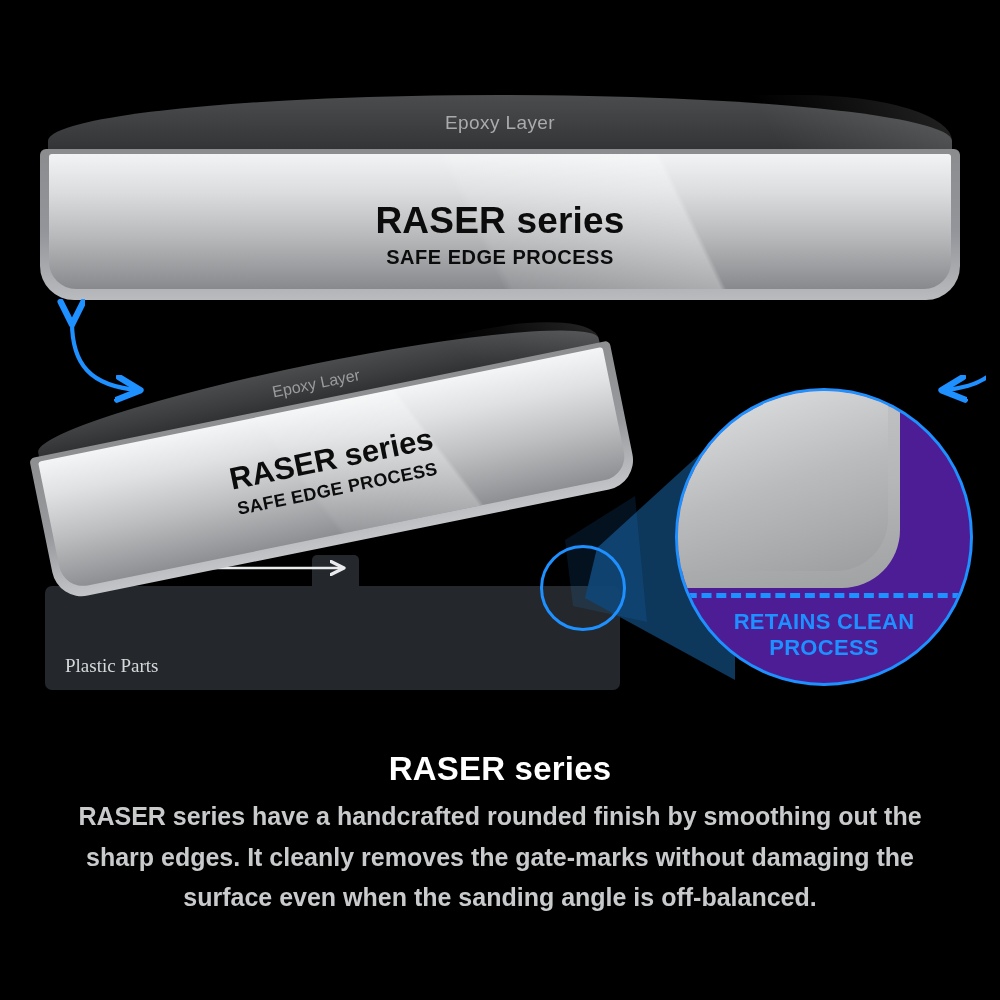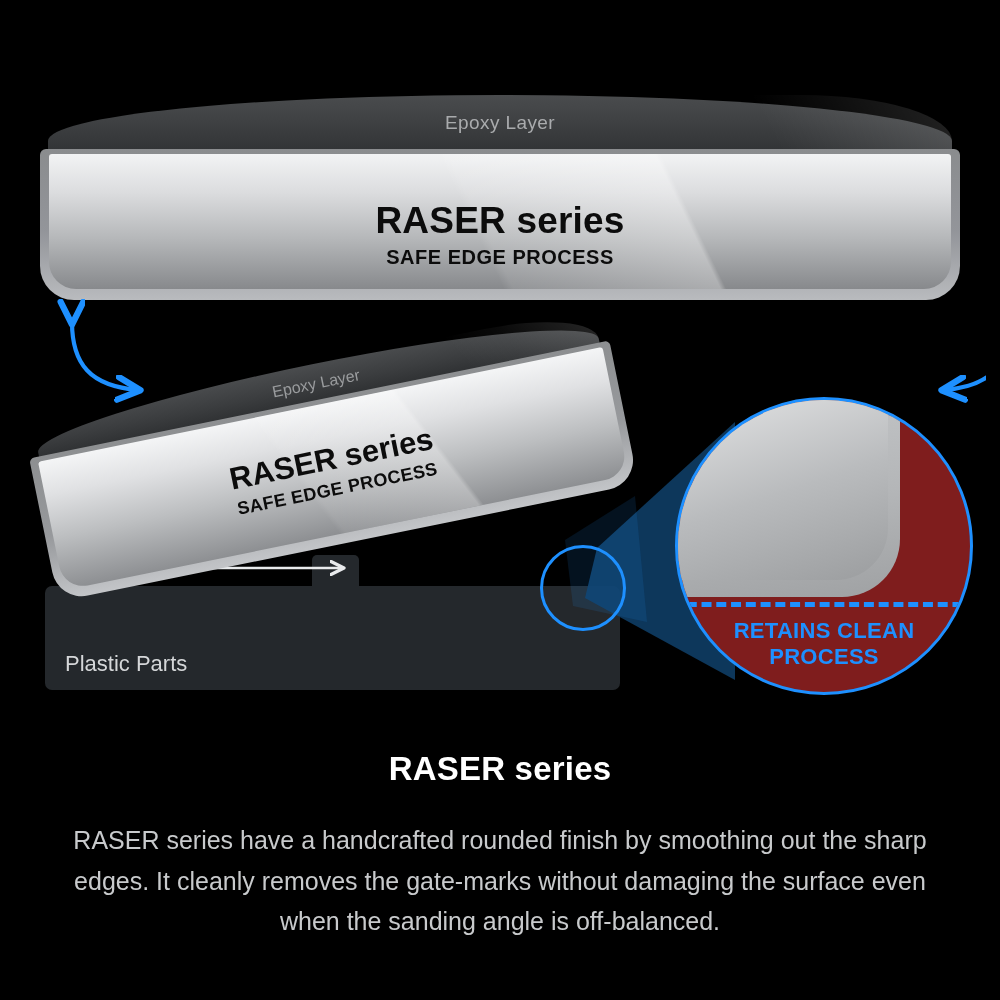--- a/index.html
+++ b/index.html
@@ -192,22 +192,23 @@
     top: 586px;
     width: 575px;
     height: 104px;
     background: #24282c;
     border-radius: 7px;
   }
   #plastic-parts-label {
     position: absolute;
     left: 20px;
     bottom: 13px;
-    font-size: 22px;
+    font-size: 19px;
     color: #d5d7d9;
+    font-family: Liberation Serif, serif;
   }
   #runner-gate-stub {
     position: absolute;
     left: 312px;
     top: 555px;
     width: 47px;
     height: 40px;
     background: #24282c;
     border-radius: 5px 5px 0 0;
   }
@@ -239,27 +240,27 @@
     top: 545px;
     width: 86px;
     height: 86px;
     border: 3px solid #1e90ff;
     border-radius: 50%;
     box-sizing: border-box;
   }
   #magnifier {
     position: absolute;
     left: 675px;
-    top: 397px;
+    top: 388px;
     width: 298px;
     height: 298px;
     border: 3px solid #1e90ff;
     border-radius: 50%;
     box-sizing: border-box;
-    background: #7f1d1d;
+    background: #4c1d95;
     overflow: hidden;
   }
   #mag-inner { position: absolute; inset: 0; }
   #mag-corner-frame {
     position: absolute;
     left: -42px;
     top: -28px;
     width: 264px;
     height: 225px;
     border-radius: 4px 4px 58px 4px;
@@ -303,25 +304,25 @@
     width: 880px;
     text-align: center;
   }
   #caption-title {
     font-size: 33px;
     font-weight: 700;
     color: #ffffff;
     letter-spacing: .2px;
   }
   #caption-body {
-    margin-top: 32px;
+    margin-top: 8px;
     font-size: 25px;
     line-height: 1.62;
     color: #c8cacc;
-    font-weight: 400;
+    font-weight: 700;
   }
 </style>
 </head>
 <body>
 
 <div id="stage">
 
   <div id="front-view">
 
     <div class="epoxy-cap">

